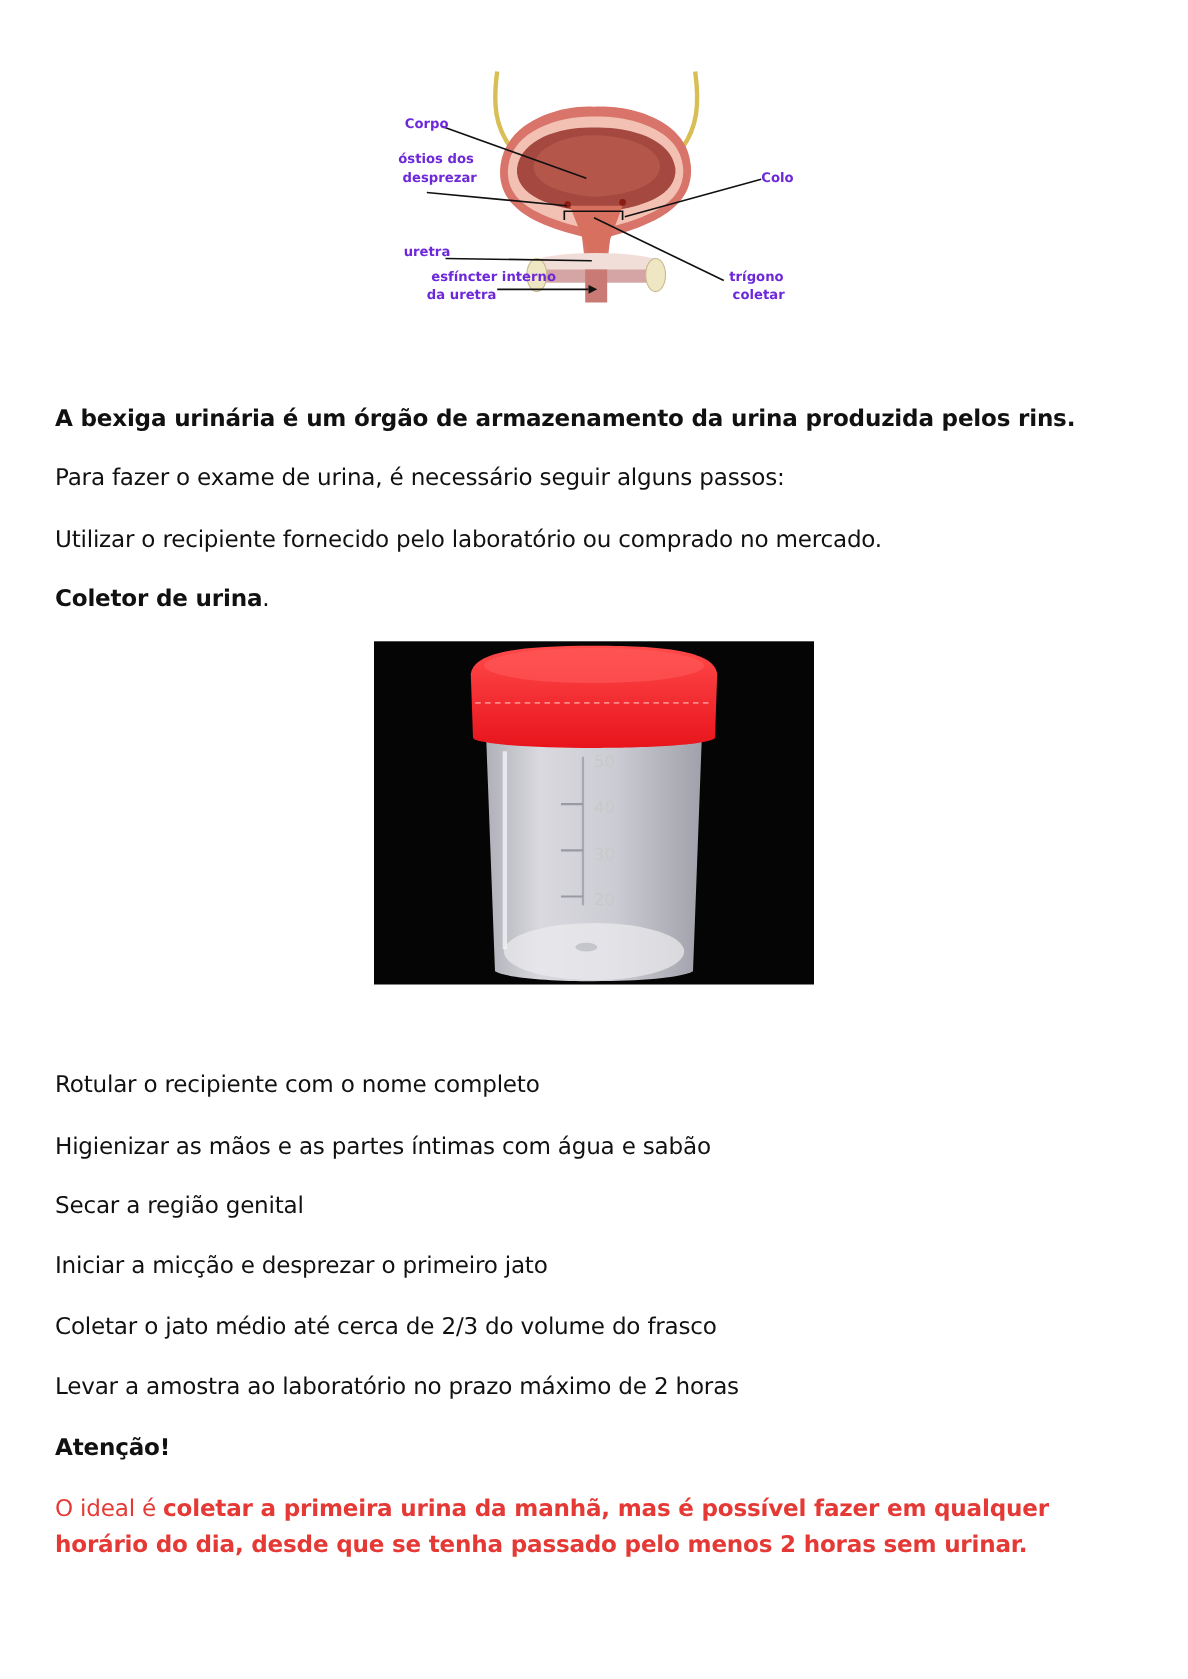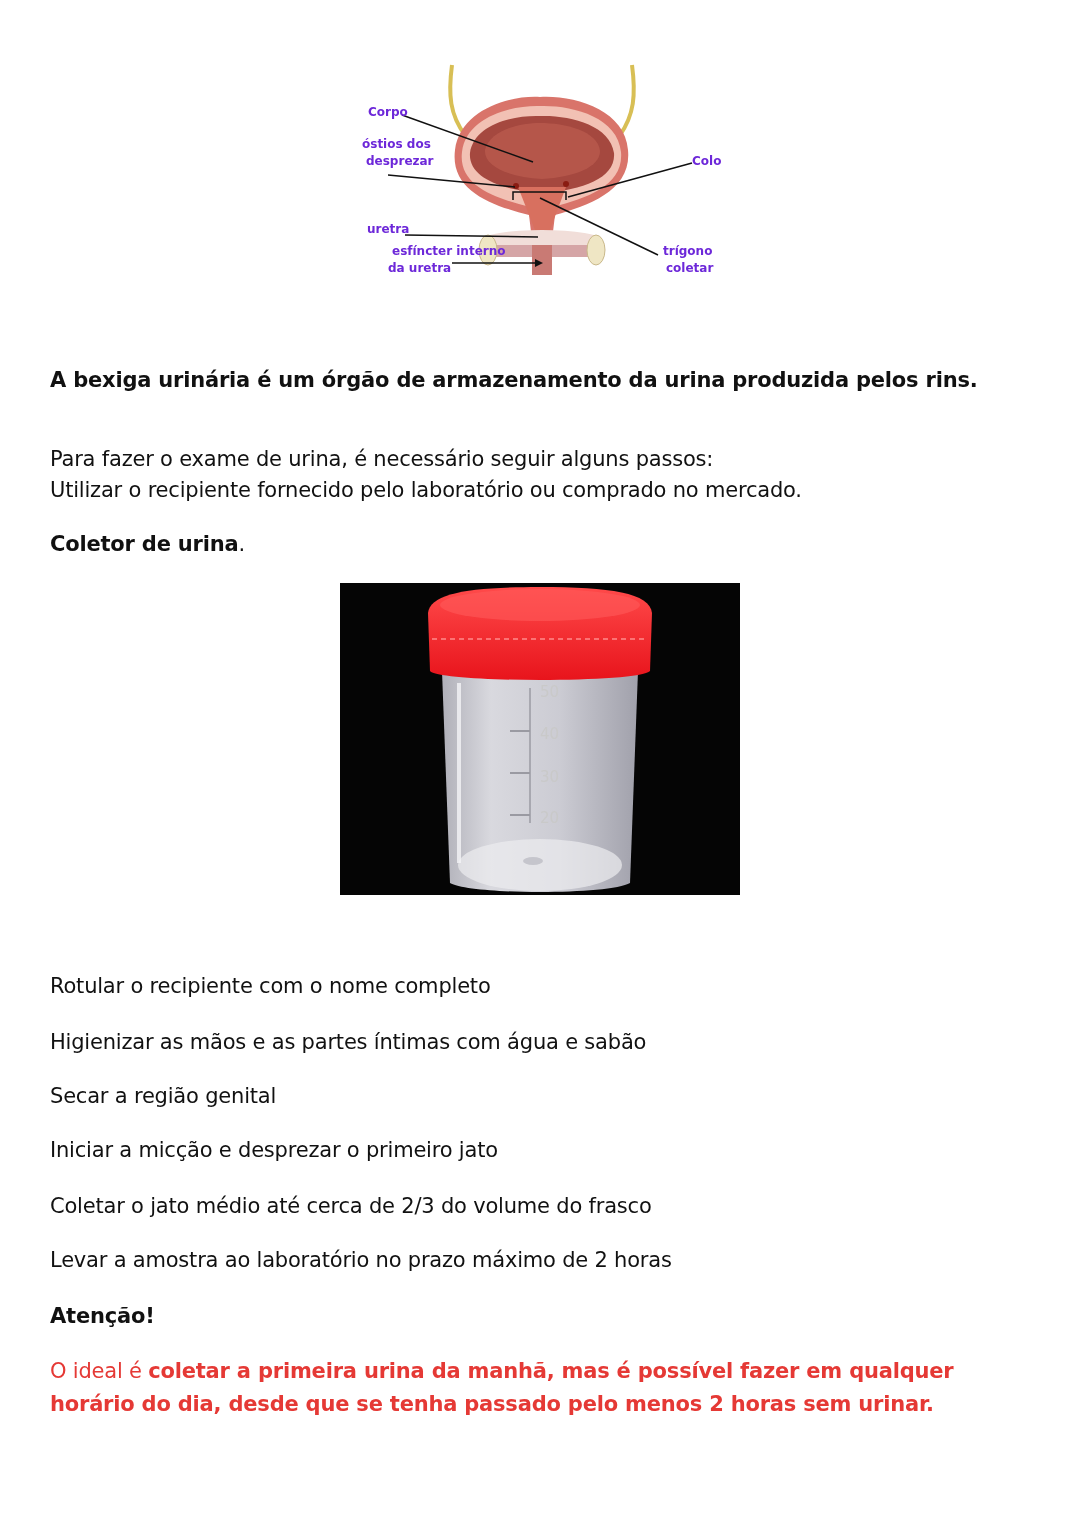--- a/index.html
+++ b/index.html
@@ -53,21 +53,21 @@
   <span class="lbl" style="left:26px;top:98px;">desprezar</span>
   <span class="lbl" style="left:352px;top:98px;">Colo</span>
   <span class="lbl" style="left:27px;top:166px;">uretra</span>
   <span class="lbl" style="left:24px;top:188px;margin-left:28px;">esfíncter interno</span>
   <span class="lbl" style="left:48px;top:205px;">da uretra</span>
   <span class="lbl" style="left:323px;top:188px;">trígono</span>
   <span class="lbl" style="left:326px;top:205px;">coletar</span>
 </div>
 
 <div class="p bold" style="top:365px;">A bexiga urinária é um órgão de armazenamento da urina produzida pelos rins.</div>
-<div class="p" style="top:444px;">Para fazer o exame de urina, é necessário seguir alguns passos:</div>
+<div class="p" style="top:419px;">Para fazer o exame de urina, é necessário seguir alguns passos:</div>
 <div class="p" style="top:475px;">Utilizar o recipiente fornecido pelo laboratório ou comprado no mercado.</div>
 <div class="p" style="top:529px;">
   <span class="bold">Coletor de urina</span><span>.</span>
 </div>
 
 <div class="figure-cup">
   <svg width="400" height="312" viewBox="0 0 400 312">
     <defs>
       <linearGradient id="cupBody" x1="0" y1="0" x2="1" y2="0">
         <stop offset="0" stop-color="#b9b9c2"></stop>

